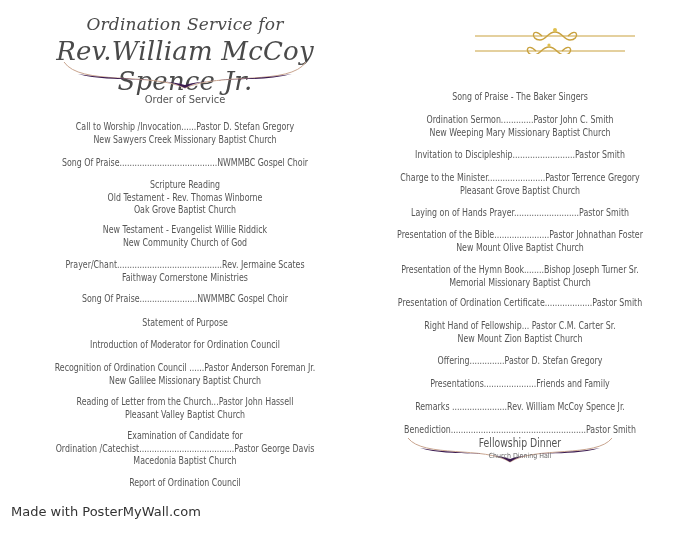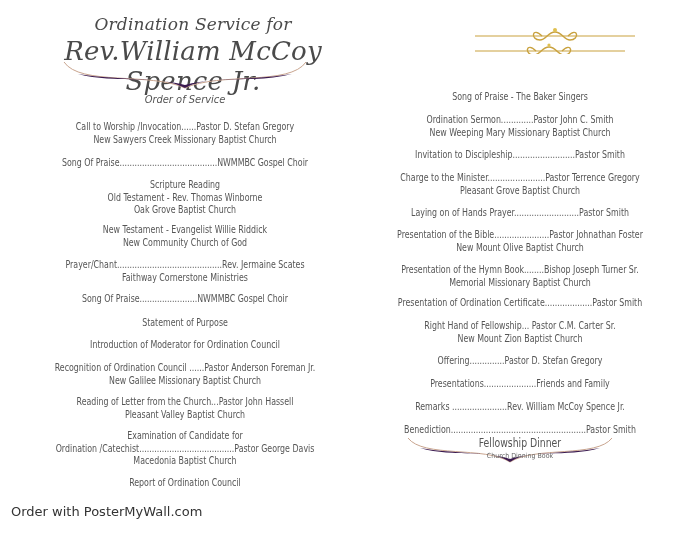--- a/index.html
+++ b/index.html
@@ -5,30 +5,30 @@
     html, body { margin: 0; padding: 0; }
     body {
       width: 690px; height: 533px; background: #ffffff; position: relative; overflow: hidden;
       font-family: "DejaVu Sans Condensed", "Liberation Sans Narrow", "Liberation Sans", sans-serif;
       color: #5a5a5a;
     }
     .panel { position: absolute; top: 0; }
     .left { left: 20px; width: 330px; }
     .right { left: 365px; width: 310px; }
     .title-script {
-      position: absolute; left: 8px; width: 330px; text-align: center;
+      position: absolute; left: 0; width: 330px; text-align: center;
       font-family: "DejaVu Serif", "Liberation Serif", serif; font-style: italic;
       color: #4a4a4a; letter-spacing: 0.2px;
     }
     .t1 { top: 14px; font-size: 17px; }
     .t2 { top: 36px; font-size: 26px; }
     .swoosh { position: absolute; }
     .subtitle {
       position: absolute; top: 93px; left: 0; width: 330px; text-align: center;
-      font-size: 11px; font-style: italic; color: #555;
+      font-size: 11px; color: #555;
     }
     .item {
       position: absolute; left: 0; text-align: center; font-size: 10.2px; line-height: 12.5px;
       transform: scaleX(0.86); transform-origin: center top; color: #555;
       white-space: nowrap;
     }
     .left .item { width: 330px; }
     .right .item { width: 310px; }
     .item div { display: block; }
     .footer {
@@ -151,16 +151,16 @@
   <div class="item" style="top:424px">
     <div>Benediction......................................................Pastor Smith</div>
   </div>
 
   <svg class="swoosh" style="left:40px; top:436px;" width="210" height="30" viewBox="0 0 210 30">
     <path d="M3,2 C18,22 80,10 105,26 C130,10 192,22 207,2" fill="none" stroke="#c9a58f" stroke-width="1"></path>
     <path d="M15,12 C50,22 85,12 105,26 C125,12 160,22 195,12 C160,18 125,16 105,23 C85,16 50,18 15,12 Z" fill="#3b1a4f"></path>
   </svg>
 
   <div class="fd-title">Fellowship Dinner</div>
-  <div class="fd-sub">Church Dinning Book</div>
+  <div class="fd-sub">Church Dinning Hall</div>
 </div>
 
-<div class="footer">Order with PosterMyWall.com</div>
+<div class="footer">Made with PosterMyWall.com</div>
 
 </body></html>

